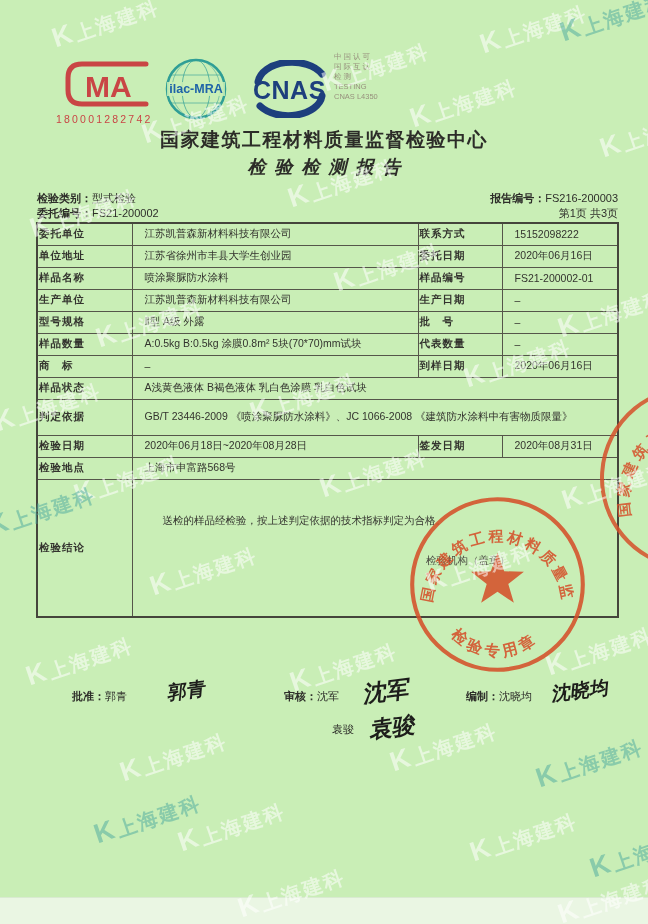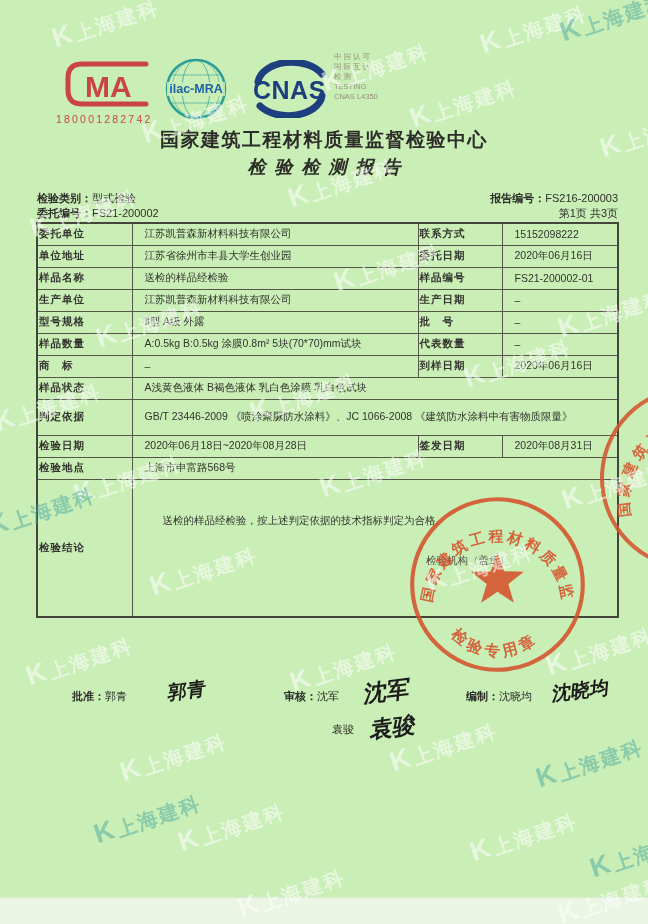--- a/index.html
+++ b/index.html
@@ -135,21 +135,21 @@
         <td class="val">15152098222</td>
       </tr>
       <tr style="height: 22px;">
         <td class="lbl">单位地址</td>
         <td class="val">江苏省徐州市丰县大学生创业园</td>
         <td class="lbl">委托日期</td>
         <td class="val">2020年06月16日</td>
       </tr>
       <tr style="height: 22px; margin-top: 12px;">
         <td class="lbl">样品名称</td>
-        <td class="val">送检的样品经检验</td>
+        <td class="val">喷涂聚脲防水涂料</td>
         <td class="lbl">样品编号</td>
         <td class="val">FS21-200002-01</td>
       </tr>
       <tr style="height: 22px;">
         <td class="lbl">生产单位</td>
         <td class="val">江苏凯普森新材料科技有限公司</td>
         <td class="lbl">生产日期</td>
         <td class="val">–</td>
       </tr>
       <tr style="height: 22px;">

